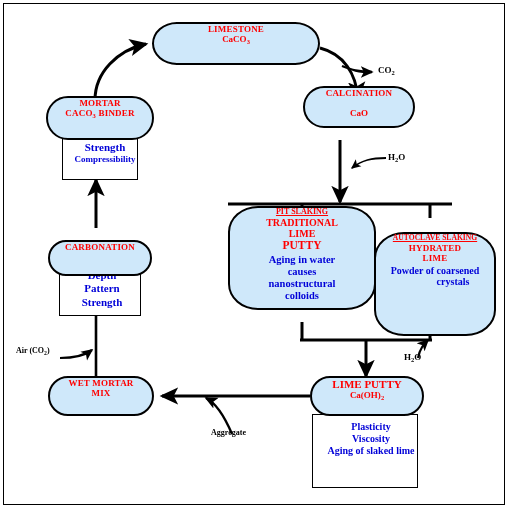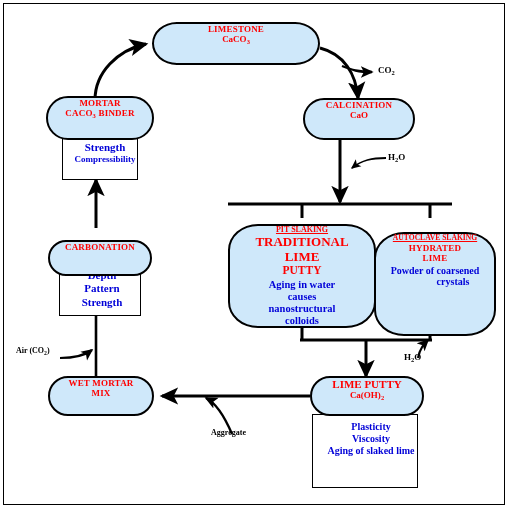--- a/index.html
+++ b/index.html
@@ -128,21 +128,21 @@
     <path d="M60,358 C74,358 84,356 92,350" fill="none" stroke="#000" stroke-width="2.2" marker-end="url(#ahs)"></path>
 
     <line x1="96" y1="228" x2="96" y2="180" stroke="#000" stroke-width="3" marker-end="url(#ah)"></line>
   </svg>
 
   <div class="node big" style="left:152px; top:22px; width:168px; height:43px;">
     <div class="ttl">LIMESTONE</div>
     <div class="sub"><span>CaCO</span><sub>3</sub></div>
   </div>
 
-  <div class="node" style="left:303px; top:98px; width:112px; height:42px;">
+  <div class="node" style="left:303px; top:86px; width:112px; height:42px;gap:10px;">
     <div class="ttl">CALCINATION</div>
     <div class="sub">CaO</div>
   </div>
 
   <div class="node" style="left:46px; top:96px; width:108px; height:44px;">
     <div class="ttl">MORTAR</div>
     <div class="ttl"><span>CACO</span><sub>3</sub><span> BINDER</span></div>
   </div>
 
   <div class="propbox" style="left:62px; top:134px; width:76px; height:46px;">
@@ -158,23 +158,23 @@
     <div style="font-size:11px;">Depth</div>
     <div style="font-size:11px;">Pattern</div>
     <div style="font-size:11px;">Strength</div>
   </div>
 
   <div class="node" style="left:48px; top:376px; width:106px; height:40px;">
     <div class="ttl">WET MORTAR</div>
     <div class="ttl">MIX</div>
   </div>
 
-  <div class="node big" style="left:228px; top:224px; width:148px; height:104px; padding:0 24px;">
+  <div class="node big" style="left:228px; top:206px; width:148px; height:104px; padding:0 24px;">
     <div class="ul">PIT SLAKING</div>
-    <div style="font-size:13px;">TRADITIONAL LIME</div>
+    <div style="font-size:10px;">TRADITIONAL LIME</div>
     <div style="font-size:11.5px;">PUTTY</div>
     <div class="blue">Aging in water causes</div>
     <div class="blue" style="margin-top:0;">nanostructural colloids</div>
   </div>
 
   <div class="node big" style="left:374px; top:232px; width:122px; height:104px; padding:0 12px;">
     <div class="ul" style="font-size:7.6px;">AUTOCLAVE SLAKING</div>
     <div class="ttl">HYDRATED</div>
     <div class="ttl">LIME</div>
     <div class="blue" style="font-size:10px;">Powder of coarsened</div>

